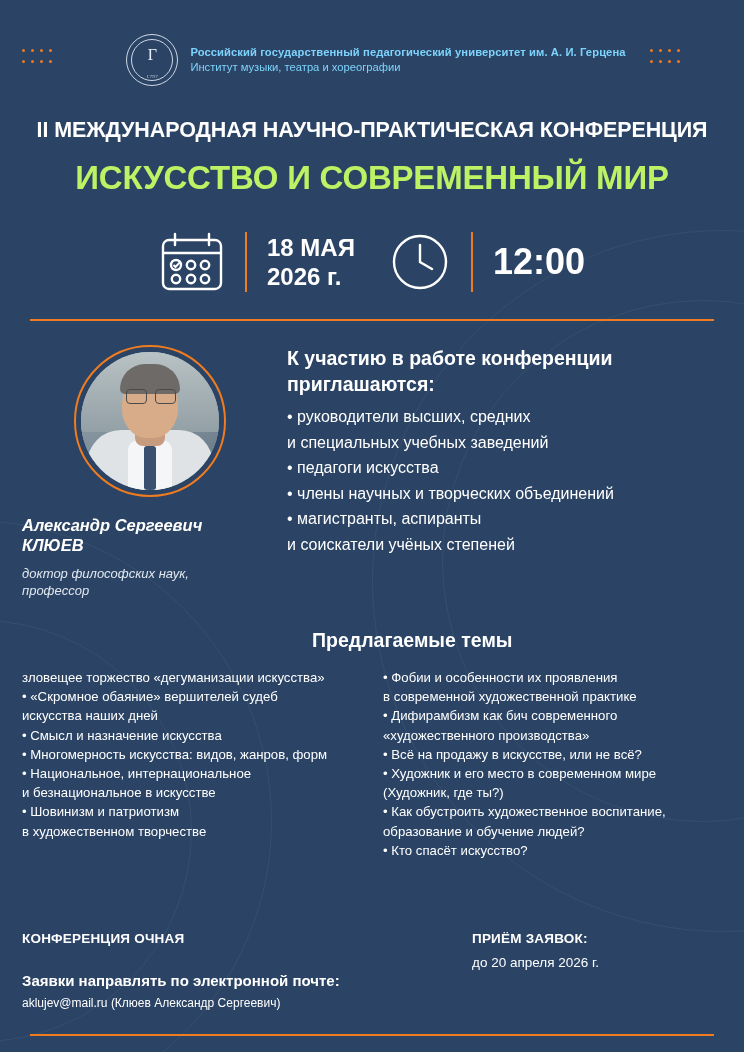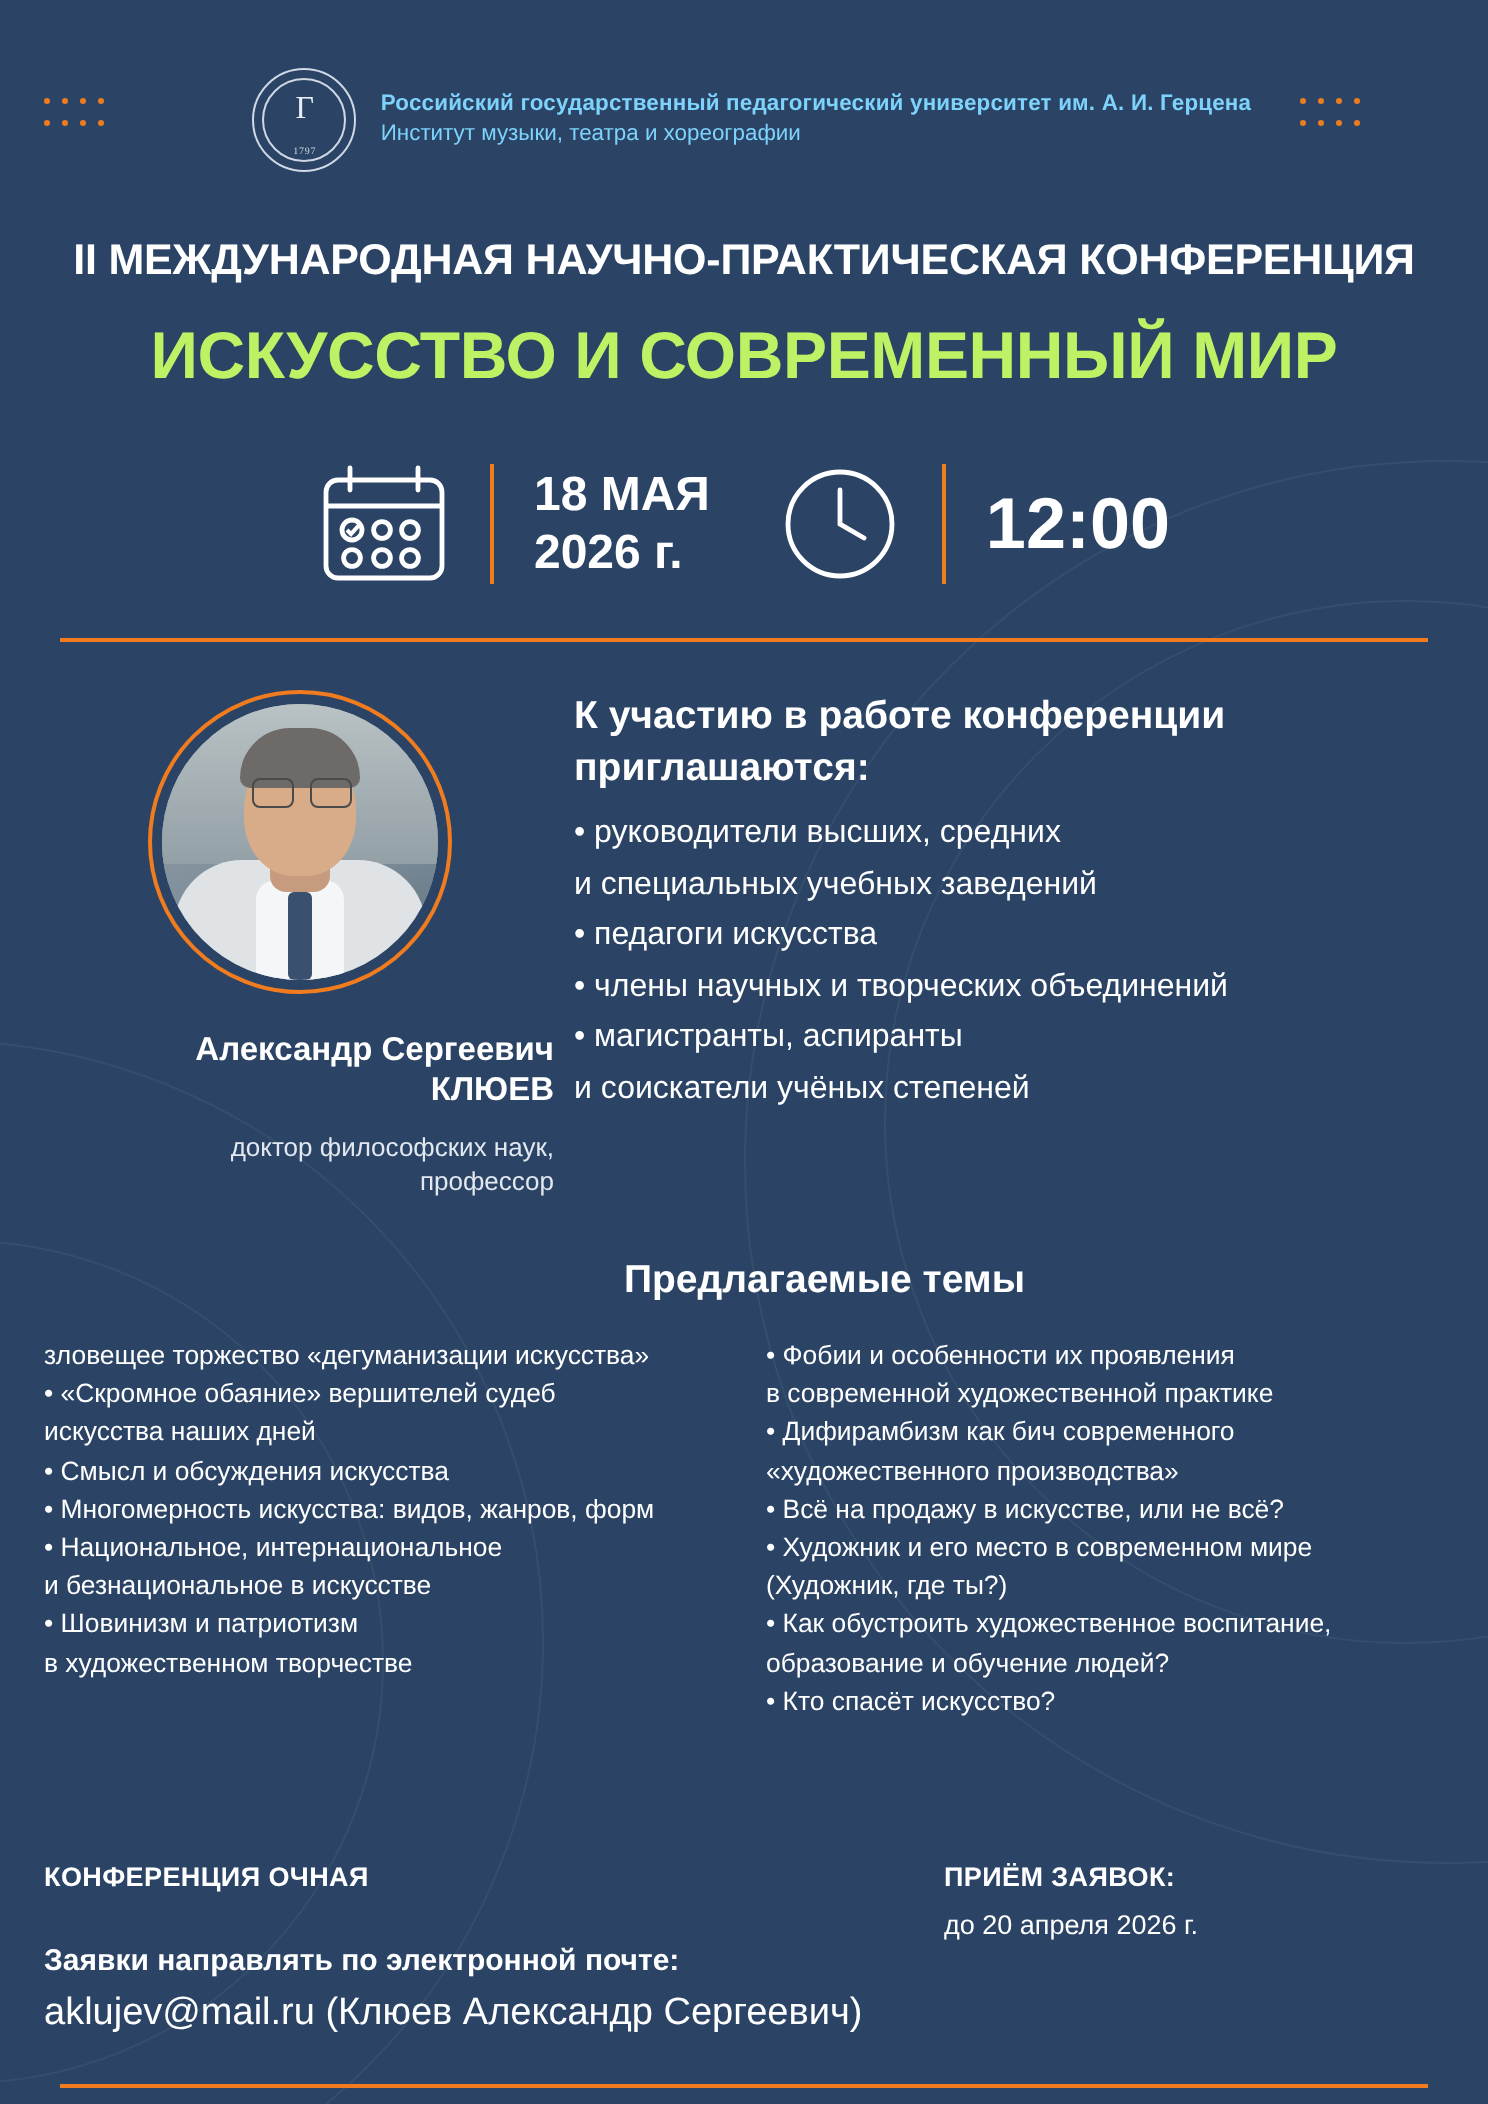--- a/index.html
+++ b/index.html
@@ -170,21 +170,22 @@
   }
 
   
   .mid {
     display: flex;
     margin-top: 24px;
   }
   .speaker {
     width: 255px;
     flex: 0 0 auto;
-    text-align: right;
+    text-align: left;
+    font-style: italic;
   }
   .portrait-ring {
     width: 152px;
     height: 152px;
     border-radius: 50%;
     border: 2px solid #f07c1f;
     margin: 0 auto;
     padding: 5px;
     box-sizing: border-box;
   }
@@ -328,21 +329,21 @@
     font-size: 13.5px;
     margin-top: 7px;
     line-height: 19px;
   }
   .apply-note {
     font-size: 15px;
     font-weight: bold;
     margin-top: 26px;
   }
   .apply-email {
-    font-size: 19px;
+    font-size: 12px;
     margin-top: 7px;
   }
 
   .rule2 {
     height: 2px;
     background: #f07c1f;
     margin: 24px 8px 0 8px;
   }
 
   
@@ -484,21 +485,21 @@
 
     <div class="topics-head">
       <div>Предлагаемые темы</div>
     </div>
 
     <div class="topics-cols">
       <div class="topics-col">
         <div class="li">зловещее торжество «дегуманизации искусства»</div>
         <div class="li">• «Скромное обаяние» вершителей судеб</div>
         <div class="li">искусства наших дней</div>
-        <div class="li">• Смысл и обсуждения искусства</div>
+        <div class="li">• Смысл и назначение искусства</div>
         <div class="li">• Многомерность искусства: видов, жанров, форм</div>
         <div class="li">• Национальное, интернациональное</div>
         <div class="li">и безнациональное в искусстве</div>
         <div class="li">• Шовинизм и патриотизм</div>
         <div class="li">в художественном творчестве</div>
       </div>
       <div class="topics-col">
         <div class="li">• Фобии и особенности их проявления</div>
         <div class="li">в современной художественной практике</div>
         <div class="li">• Дифирамбизм как бич современного</div>

